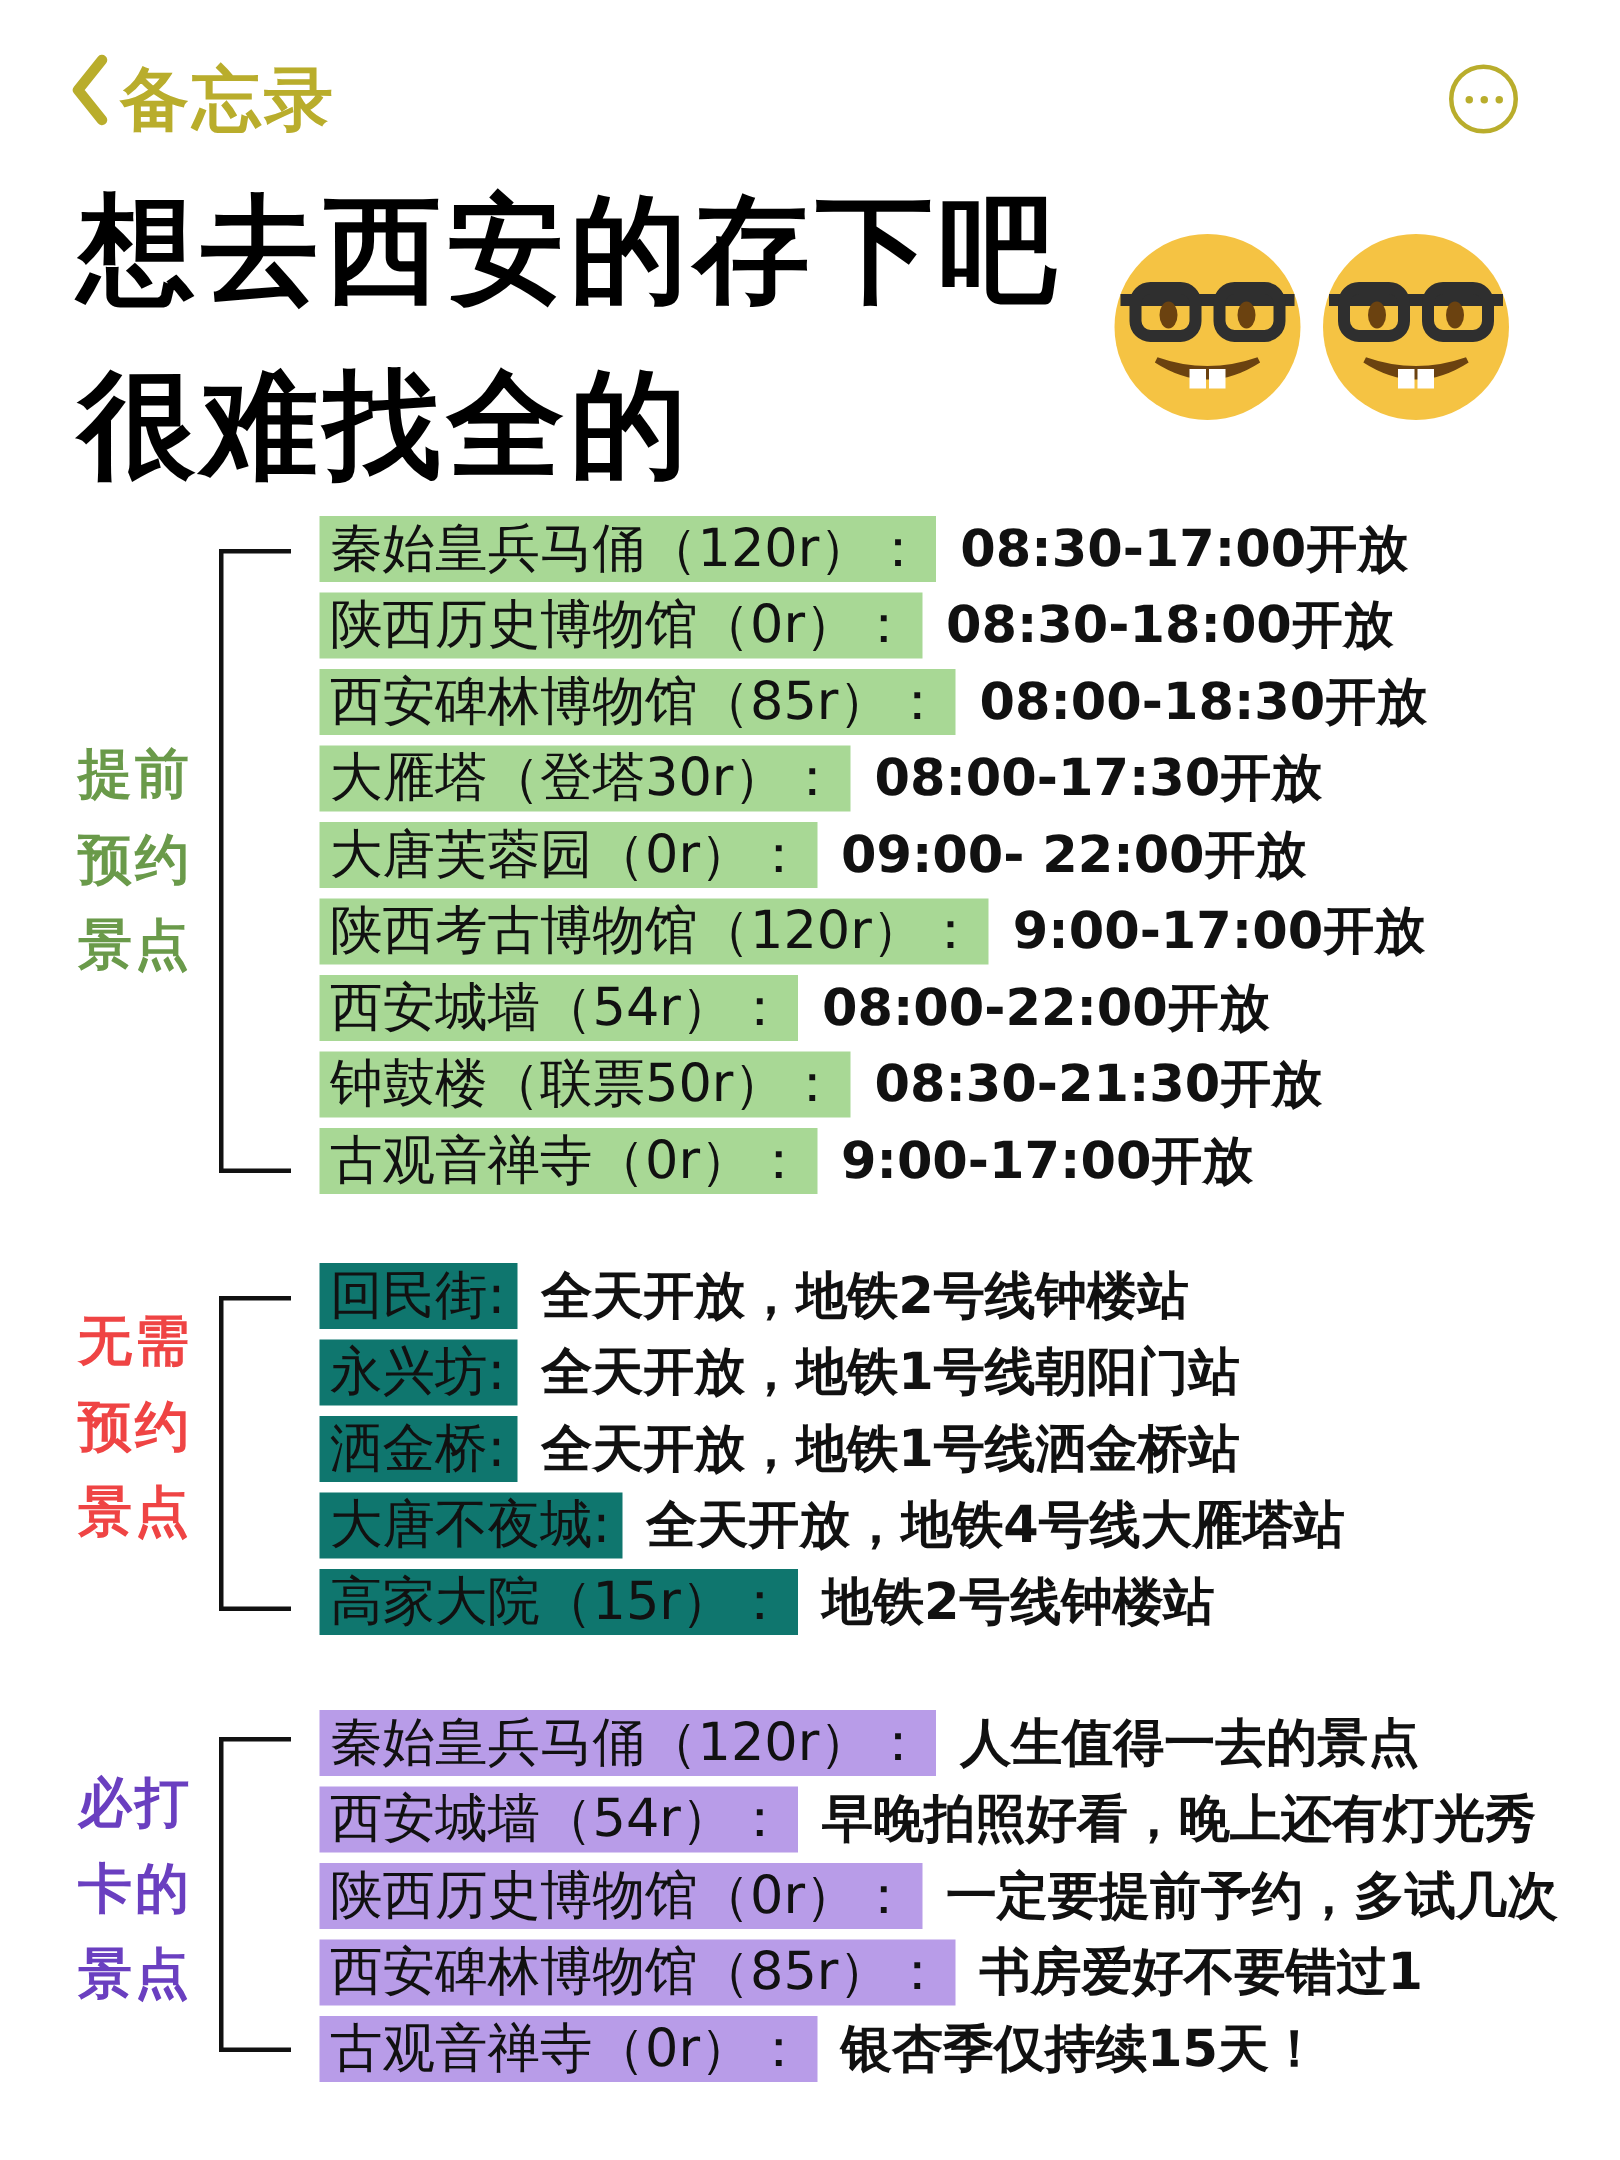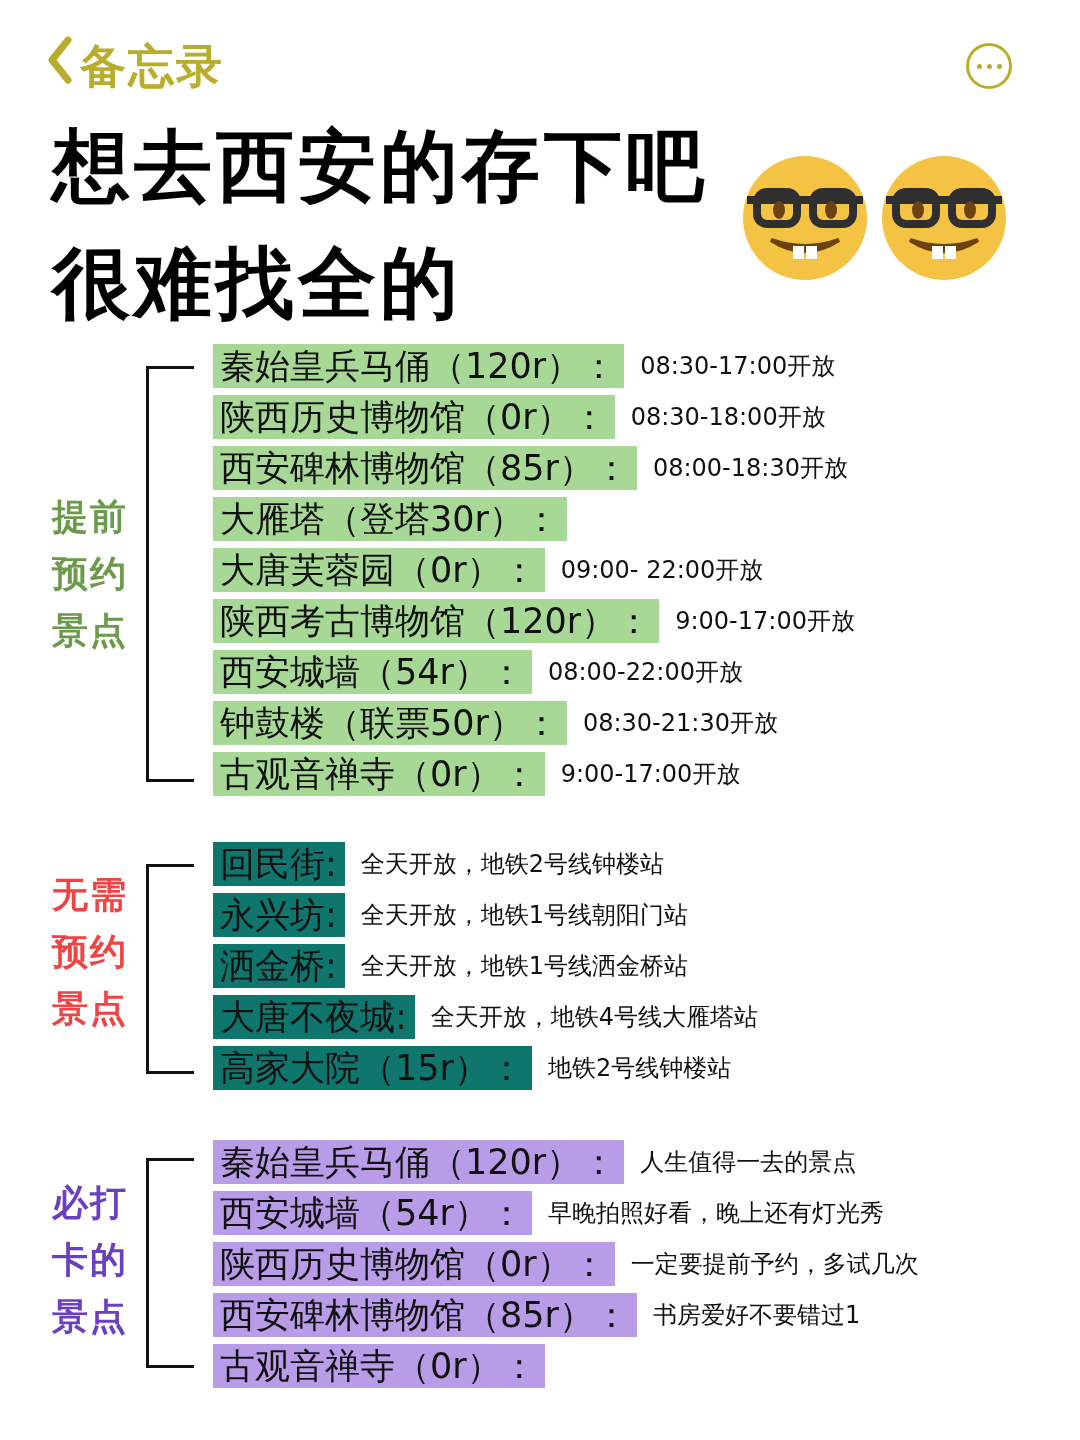--- a/index.html
+++ b/index.html
@@ -15,21 +15,21 @@
   .title { position:absolute; left:52px; font-size:78px; font-weight:bold; color:#000; letter-spacing:4px; white-space:nowrap; }
   .title.l1 { top:115px; }
   .title.l2 { top:232px; }
   .emoji { position:absolute; top:152px; width:128px; height:128px; }
   .section { position:absolute; left:0; width:1080px; }
   .cat { position:absolute; left:52px; font-size:36px; font-weight:bold; line-height:57px; letter-spacing:2px; width:90px; }
   .bracket { position:absolute; left:146px; border:3px solid #111; border-right:none; width:48px; box-sizing:border-box; }
   .rows { position:absolute; left:213px; }
   .row { height:51px; display:flex; align-items:center; white-space:nowrap; }
   .hl { font-size:35px; line-height:44px; padding:0 8px 0 7px; color:#111; }
-  .val { font-size:24px; line-height:44px; margin-left:16px; color:#111; }
+  .val { font-size:34px; line-height:44px; margin-left:16px; color:#111;font-weight:bold; }
   .green .hl { background:#a8d895; }
   .teal .hl { background:#0f766e; }
   .purple .hl { background:#b89ce8; }
 </style>
 </head>
 <body>
 
 <div class="topbar">
   <div class="back">
     <svg class="back-chev" viewBox="0 0 30 48">
@@ -85,20 +85,21 @@
     <div class="row">
         <span class="hl">陕西历史博物馆（0r）：</span>
         <span class="val">08:30-18:00开放</span>
       </div>
     <div class="row">
         <span class="hl">西安碑林博物馆（85r）：</span>
         <span class="val">08:00-18:30开放</span>
       </div>
     <div class="row">
         <span class="hl">大雁塔（登塔30r）：</span>
+        <span class="val">08:00-17:30开放</span>
       </div>
     <div class="row">
         <span class="hl">大唐芙蓉园（0r）：</span>
         <span class="val">09:00- 22:00开放</span>
       </div>
     <div class="row">
         <span class="hl">陕西考古博物馆（120r）：</span>
         <span class="val">9:00-17:00开放</span>
       </div>
     <div class="row">
@@ -166,15 +167,16 @@
     <div class="row">
         <span class="hl">陕西历史博物馆（0r）：</span>
         <span class="val">一定要提前予约，多试几次</span>
       </div>
     <div class="row">
         <span class="hl">西安碑林博物馆（85r）：</span>
         <span class="val">书房爱好不要错过1</span>
       </div>
     <div class="row">
         <span class="hl">古观音禅寺（0r）：</span>
+        <span class="val">银杏季仅持续15天！</span>
       </div>
   </div>
 </div>
 
 </body></html>

